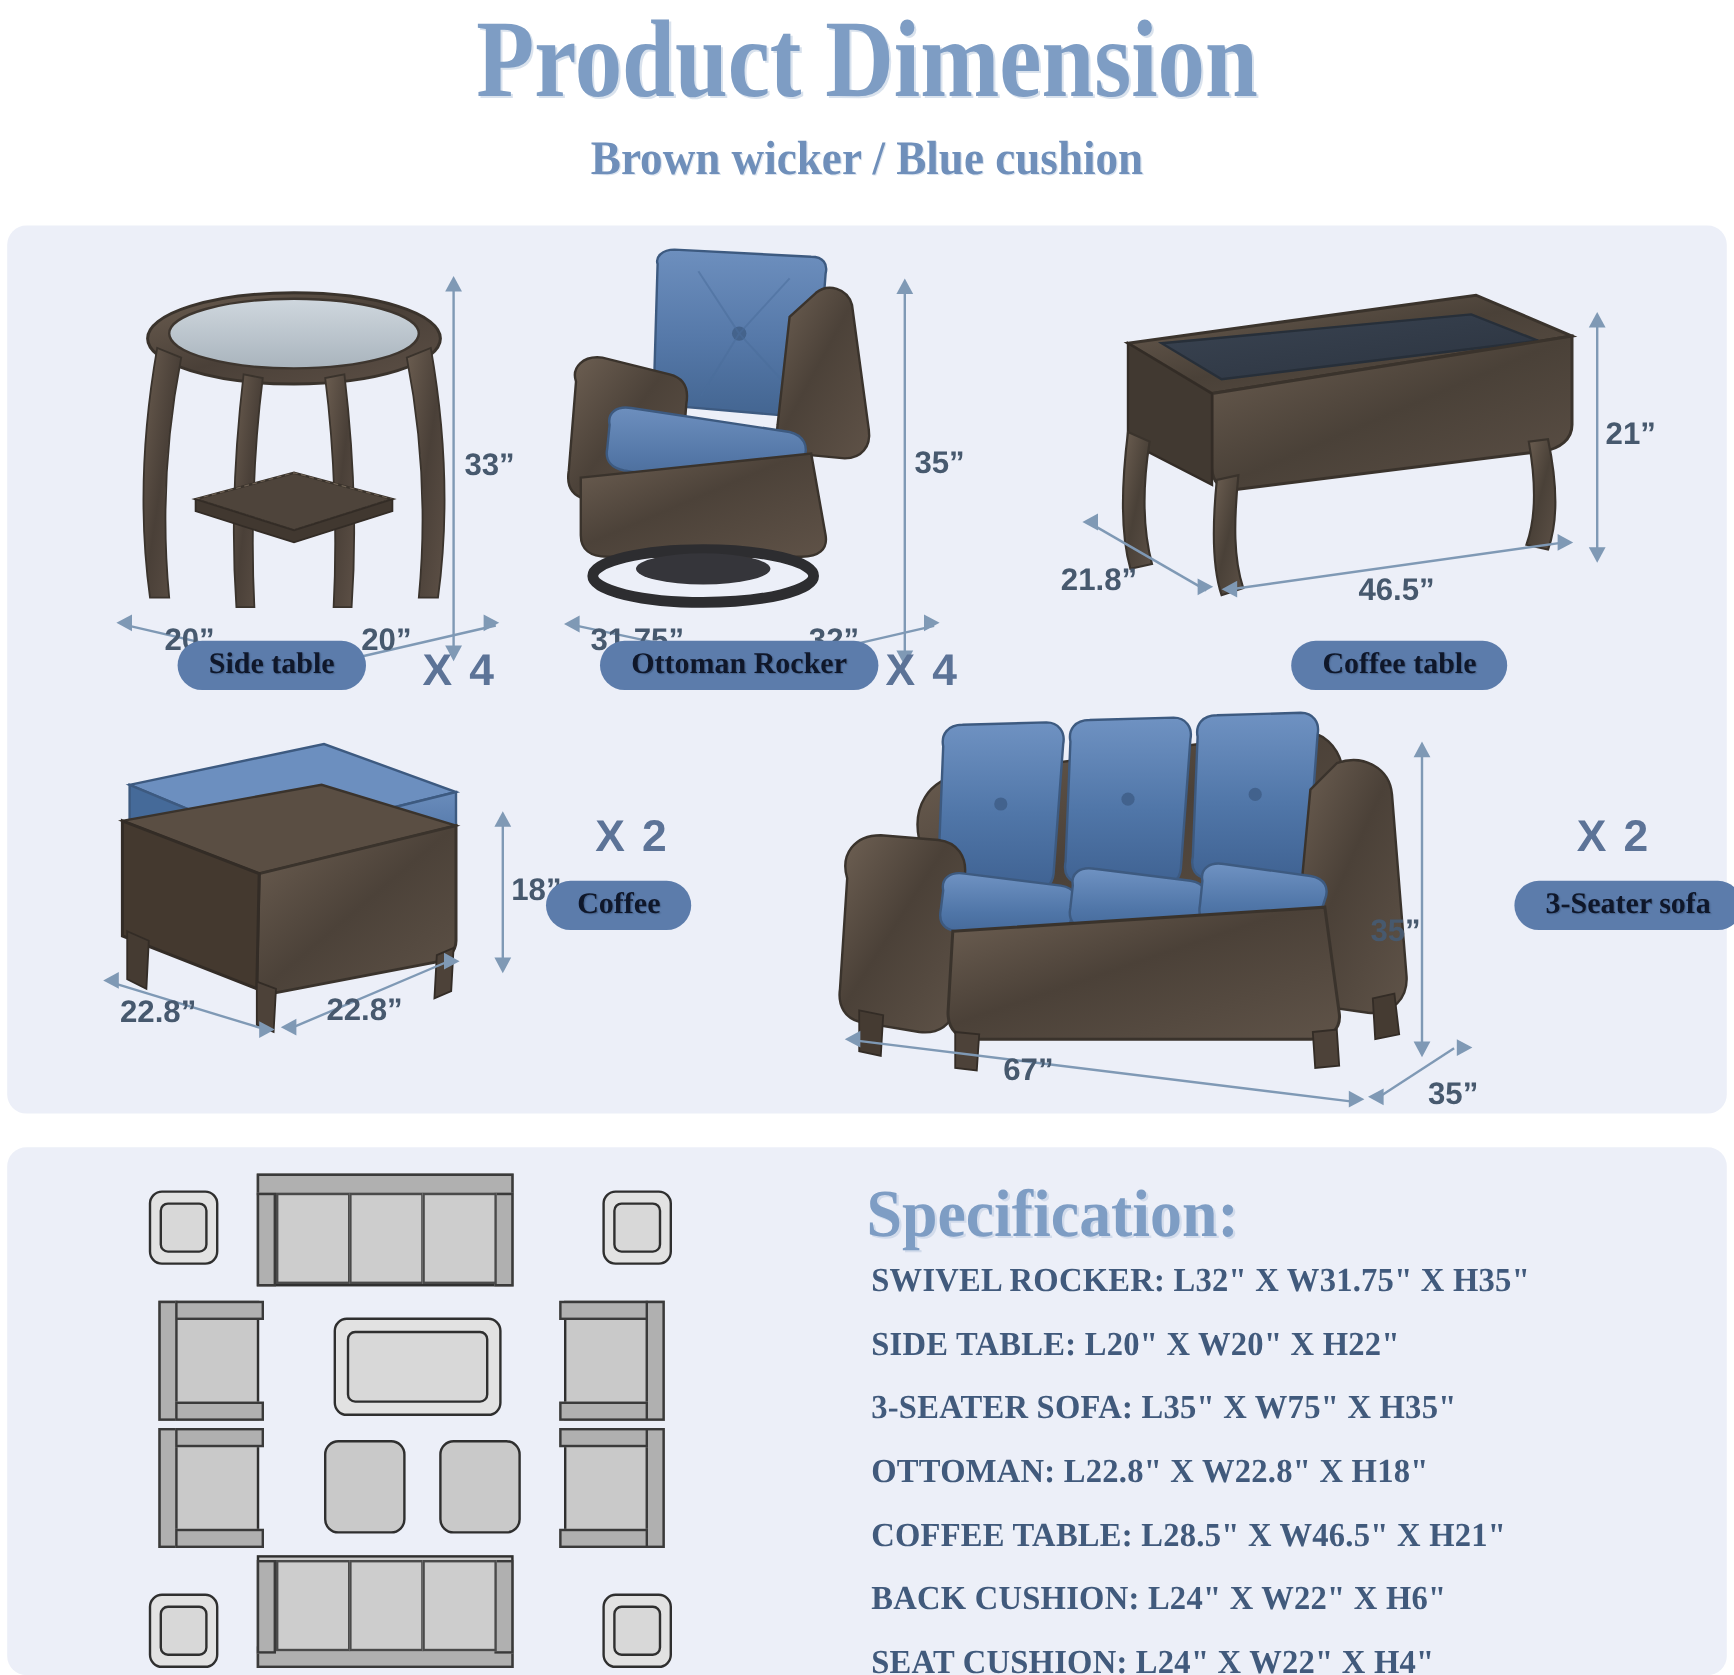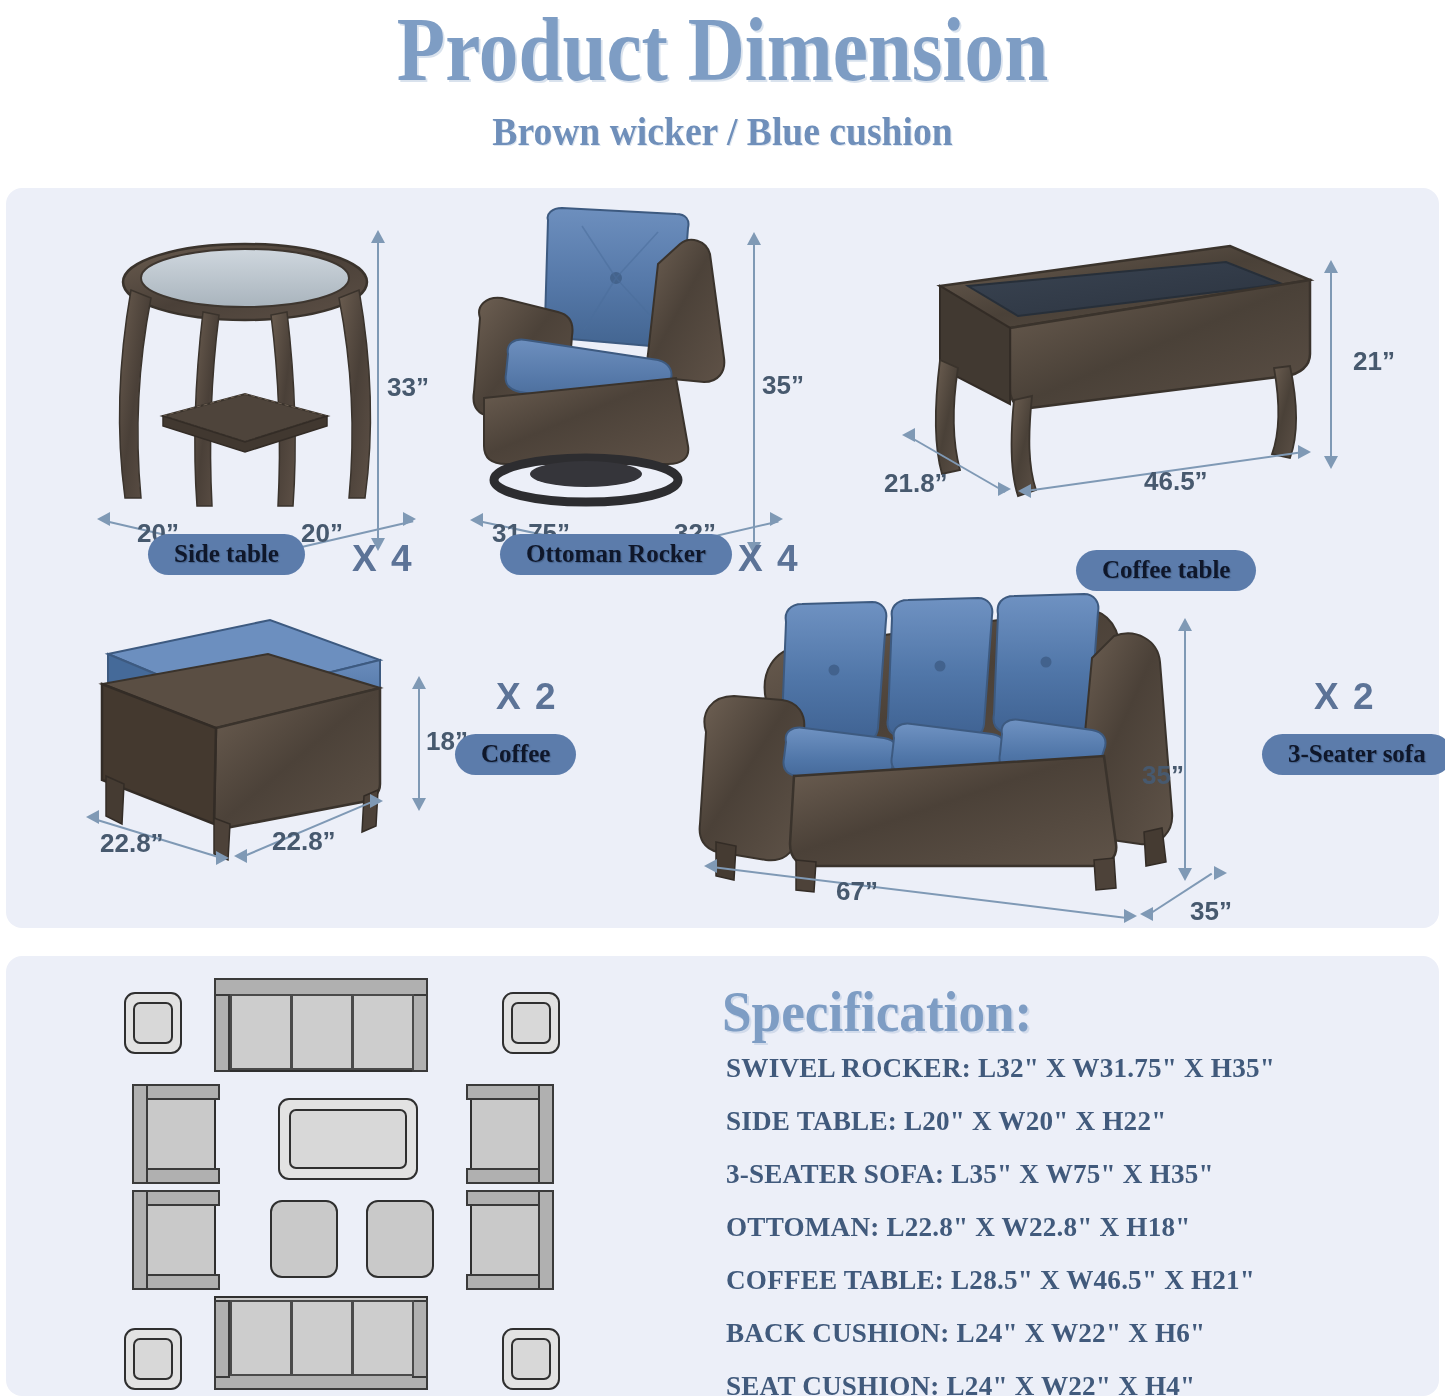--- a/index.html
+++ b/index.html
@@ -246,33 +246,33 @@
     <path d="M50 58 L 120 100 L 120 176 L 50 140 Z" fill="#413931" stroke="#332c26" stroke-width="2"></path>
 
     <path d="M50 132 C 44 180, 44 218, 52 246 L 70 242 C 62 212, 62 178, 68 140 Z" fill="url(#wk3)" stroke="#3a332c" stroke-width="1.8"></path>
     <path d="M124 172 C 120 212, 120 244, 128 268 L 146 262 C 138 238, 138 208, 142 168 Z" fill="url(#wk3)" stroke="#3a332c" stroke-width="1.8"></path>
     <path d="M400 138 C 408 176, 408 208, 400 230 L 382 226 C 390 204, 390 174, 384 140 Z" fill="url(#wk3)" stroke="#3a332c" stroke-width="1.8"></path>
   </svg>
 
   <div class="mline v" style="left:450px;top:42px;height:188px;"></div>
   <div class="arw u" style="left:444px;top:32px;"></div>
   <div class="arw d" style="left:444px;top:228px;"></div>
-  <div class="dim" style="left:473px;top:118px;">21”</div>
+  <div class="dim" style="left:458px;top:118px;">21”</div>
 
   <div class="mline h" style="left:30px;top:208px;width:110px;transform:rotate(30deg);transform-origin:left center;"></div>
   <div class="arw l" style="left:22px;top:200px;"></div>
   <div class="arw r" style="left:118px;top:254px;"></div>
   <div class="dim" style="left:4px;top:240px;">21.8”</div>
 
   <div class="mline h" style="left:146px;top:262px;width:282px;transform:rotate(-8deg);transform-origin:left center;"></div>
   <div class="arw l" style="left:138px;top:256px;"></div>
   <div class="arw r" style="left:418px;top:217px;"></div>
-  <div class="dim" style="left:252px;top:238px;margin-left:12px;">46.5”</div>
-</div>
-<div style="position:absolute;left:1076px;top:534px;margin-top:16px;">
+  <div class="dim" style="left:252px;top:248px;">46.5”</div>
+</div>
+<div style="position:absolute;left:1076px;top:534px;">
   <span class="pill">Coffee table</span>
 </div>
 
 <div class="cell" id="cell-ottoman" style="left:70px;top:608px;width:400px;height:290px;">
   <svg width="340" height="260" viewBox="0 0 340 260" style="position:absolute;left:10px;top:4px;">
     <defs>
       <linearGradient id="cush2" x1="0" y1="0" x2="0" y2="1">
         <stop offset="0%" stop-color="#6a8cbb"></stop>
           <stop offset="60%" stop-color="#4f74a6"></stop>
           <stop offset="100%" stop-color="#3f6291"></stop>

